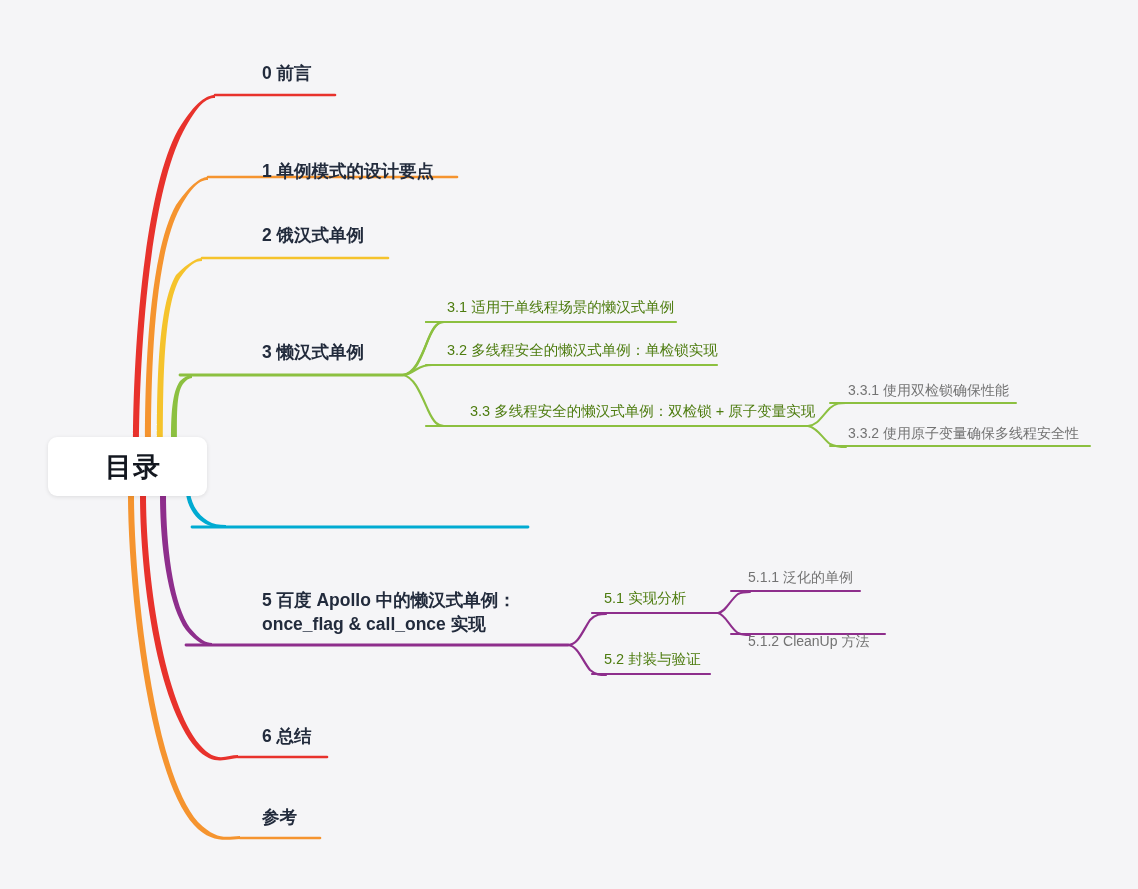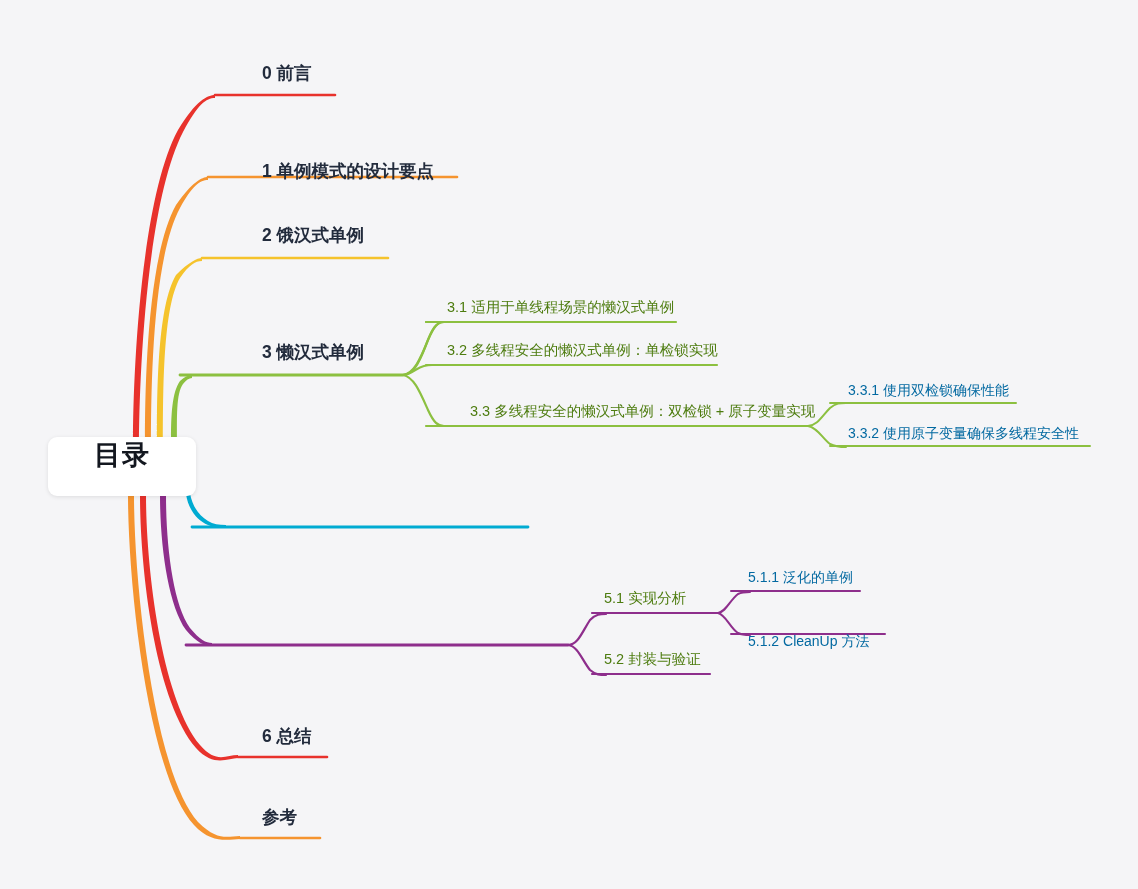--- a/index.html
+++ b/index.html
@@ -38,23 +38,24 @@
   .root-node {
     position: absolute;
     left: 48px;
     top: 437px;
     width: 148px;
     height: 59px;
     background: #ffffff;
     border-radius: 9px;
     box-shadow: 0 1px 4px rgba(0,0,0,0.10);
     display: flex;
-    align-items: flex-start;
+    align-items: center;
     justify-content: center;
     z-index: 5;
+    padding-left: 11px;
   }
   .root-label {
     font-size: 27px;
     font-weight: bold;
     color: #13171f;
     letter-spacing: 1px;
   }
   .lvl1 {
     font-size: 17.5px;
     font-weight: bold;
@@ -63,21 +64,21 @@
   }
   .lvl2 {
     font-size: 14.5px;
     font-weight: normal;
     color: #4d7c0f;
     z-index: 4;
   }
   .lvl3 {
     font-size: 14px;
     font-weight: normal;
-    color: #0369a1;
+    color: #737373;
     z-index: 4;
   }
 </style>
 </head>
 <body>
 
 <div id="mindmap">
 
   <svg class="branches" viewBox="0 0 1138 889" xmlns="http://www.w3.org/2000/svg">
 
@@ -148,20 +149,22 @@
 
   <div class="node lvl1" style="left:262px; top:62px;">0 前言</div>
 
   <div class="node lvl1" style="left:262px; top:160px;">1 单例模式的设计要点</div>
 
   <div class="node lvl1" style="left:262px; top:224px;">2 饿汉式单例</div>
 
   <div class="node lvl1" style="left:262px; top:341px;">3 懒汉式单例</div>
 
 
+  <div class="node lvl1" style="left:262px; top:589px;">5 百度 Apollo 中的懒汉式单例：
+once_flag &amp; call_once 实现</div>
 
   <div class="node lvl1" style="left:262px; top:725px;">6 总结</div>
 
   <div class="node lvl1" style="left:262px; top:806px;">参考</div>
 
   <div class="node lvl2" style="left:447px; top:298px;">3.1 适用于单线程场景的懒汉式单例</div>
 
   <div class="node lvl2" style="left:447px; top:341px;">3.2 多线程安全的懒汉式单例：单检锁实现</div>
 
   <div class="node lvl2" style="left:470px; top:402px;">3.3 多线程安全的懒汉式单例：双检锁 + 原子变量实现</div>

